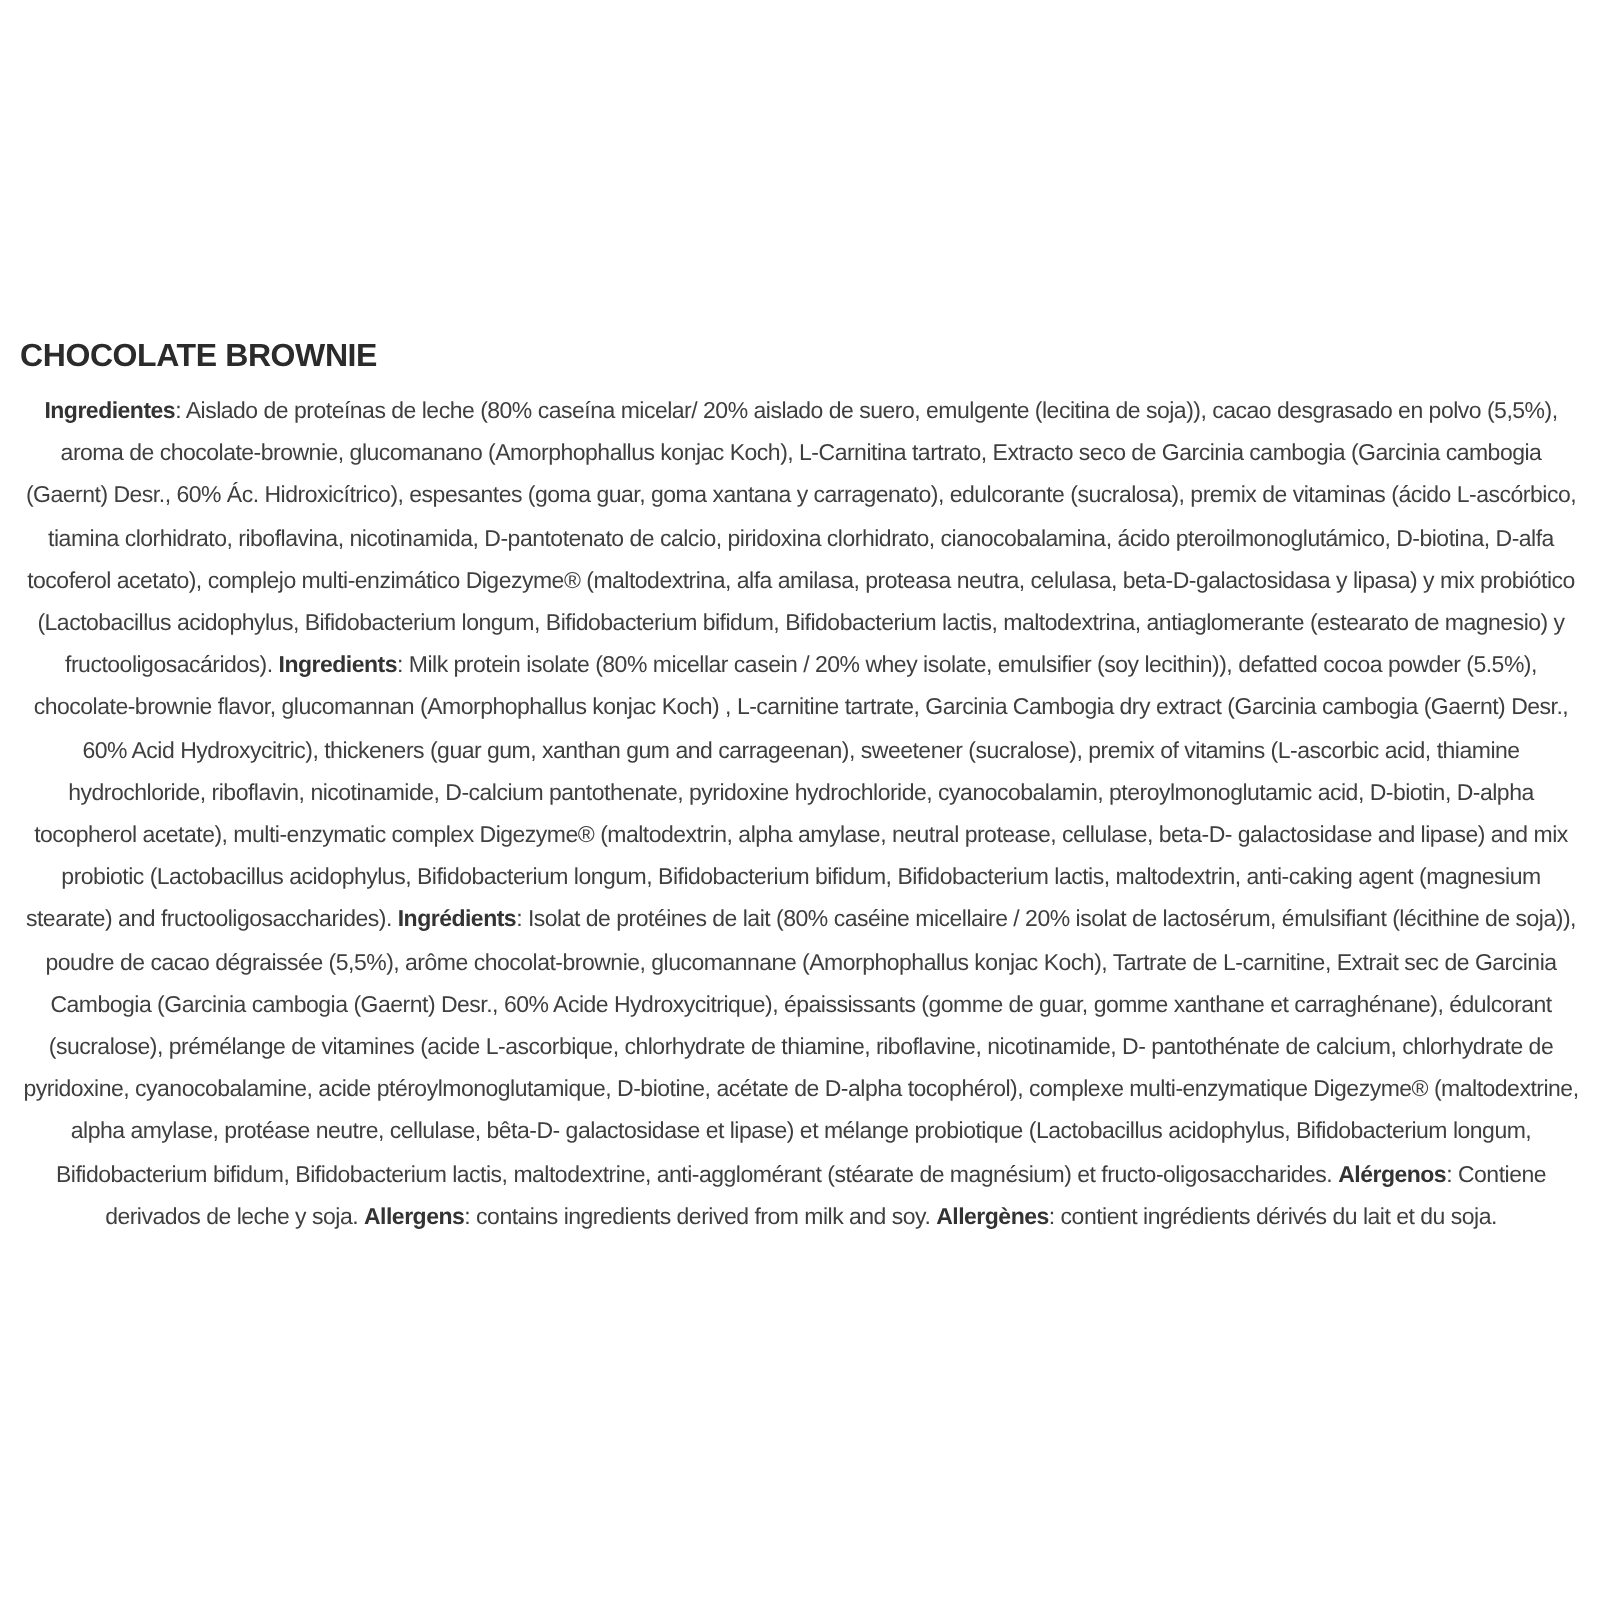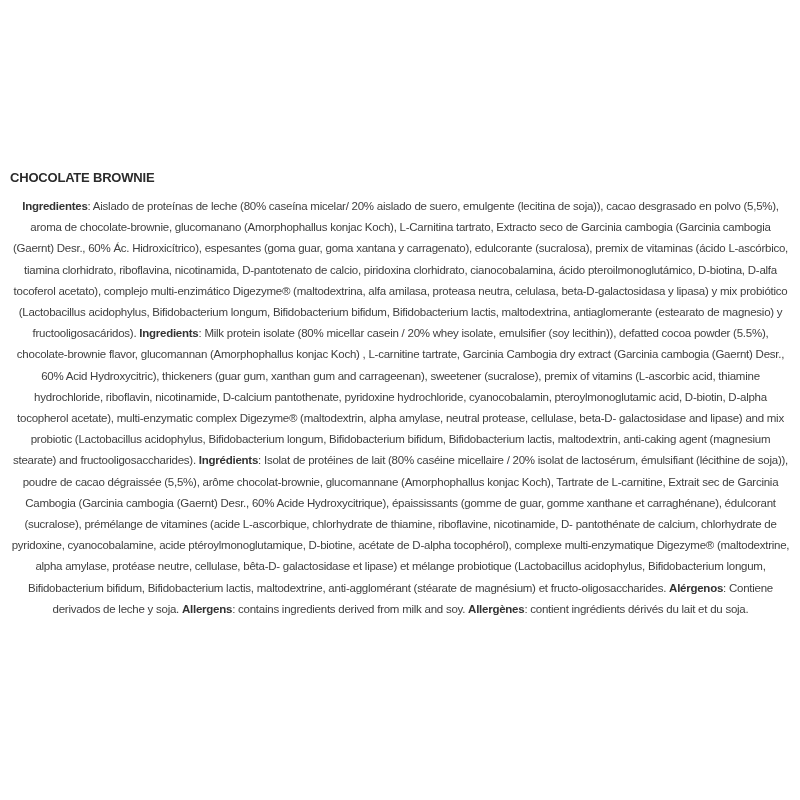--- a/index.html
+++ b/index.html
@@ -12,21 +12,21 @@
     width: 800px;
     height: 800px;
     background: #ffffff;
     overflow: hidden;
     font-family: "Liberation Sans", "DejaVu Sans", sans-serif;
   }
   .product-title {
     position: absolute;
     left: 10px;
     top: 170px;
-    font-size: 13px;
+    font-size: 16px;
     font-weight: 700;
     letter-spacing: -0.2px;
     color: #2b2b2b;
     white-space: nowrap;
   }
   .ingredients-paragraph {
     position: absolute;
     left: 10px;
     top: 196px;
     width: 781px;

